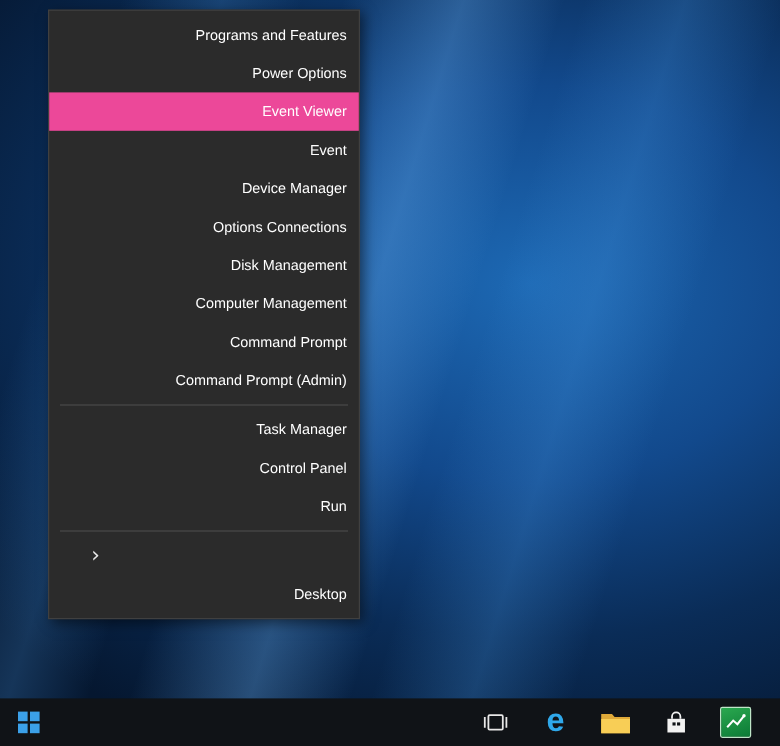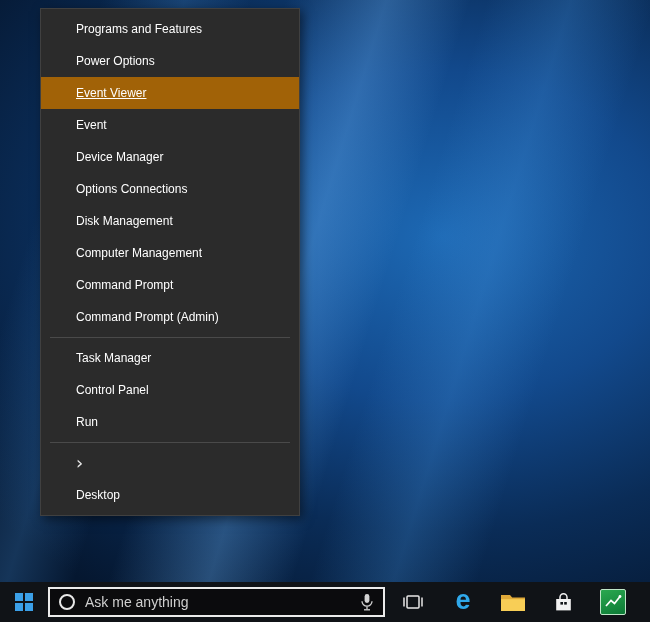--- a/index.html
+++ b/index.html
@@ -23,22 +23,23 @@
   .context-menu {
     position:absolute; left:40px; top:8px; width:260px; box-sizing:border-box;
     background:#2b2b2b; border:1px solid #404040;
     box-shadow:3px 3px 10px rgba(0,0,0,0.5);
     padding:4px 0; z-index:5;
   }
   .menu-item {
     height:32px; display:flex; align-items:center;
     padding:0 10px 0 35px; color:#ffffff; font-size:12px; cursor:default;
     white-space:nowrap;
+    text-align:right;
   }
-  .menu-item.highlighted { background:#a16207;text-decoration:underline; }
+  .menu-item.highlighted { background:#ec4899; }
   .menu-item-label { flex:1; }
   .submenu-arrow {
     color:#e8e8e8; font-size:18px; line-height:1; margin-right:1px;
     font-family:"DejaVu Sans", sans-serif; font-weight:400;
   }
   .menu-separator { height:1px; background:#4a4a4a; margin:4px 9px; }
 
   
   .taskbar {
     position:absolute; left:0; right:0; bottom:0; height:40px;
@@ -143,32 +144,20 @@
 
   <div class="start-button">
     <div class="win-logo">
       <span></span>
         <span></span>
         <span></span>
         <span></span>
     </div>
   </div>
 
-  <div class="search-box">
-    <span class="cortana-icon"></span>
-    <input class="search-input" type="text" placeholder="Ask me anything" style="">
-    <span class="mic-icon">
-      <svg width="14" height="19" viewBox="0 0 14 19">
-        <rect x="4.6" y="1" width="4.8" height="9" rx="2.4" fill="#d4d4d4"></rect>
-        <path d="M2 8.2a5 5 0 0 0 10 0" stroke="#d4d4d4" stroke-width="1.3" fill="none"></path>
-        <line x1="7" y1="13.4" x2="7" y2="16.2" stroke="#d4d4d4" stroke-width="1.3"></line>
-        <line x1="4" y1="16.8" x2="10" y2="16.8" stroke="#d4d4d4" stroke-width="1.3"></line>
-      </svg>
-    </span>
-  </div>
 
   <div class="tray-icons">
 
     <div class="tb-btn">
       <svg width="24" height="20" viewBox="0 0 24 20">
         <rect x="6" y="4" width="12" height="12" rx="1" fill="none" stroke="#e8e8e8" stroke-width="1.5"></rect>
         <path d="M3 5.5v9" stroke="#e8e8e8" stroke-width="1.5"></path>
         <path d="M21 5.5v9" stroke="#e8e8e8" stroke-width="1.5"></path>
       </svg>
     </div>

